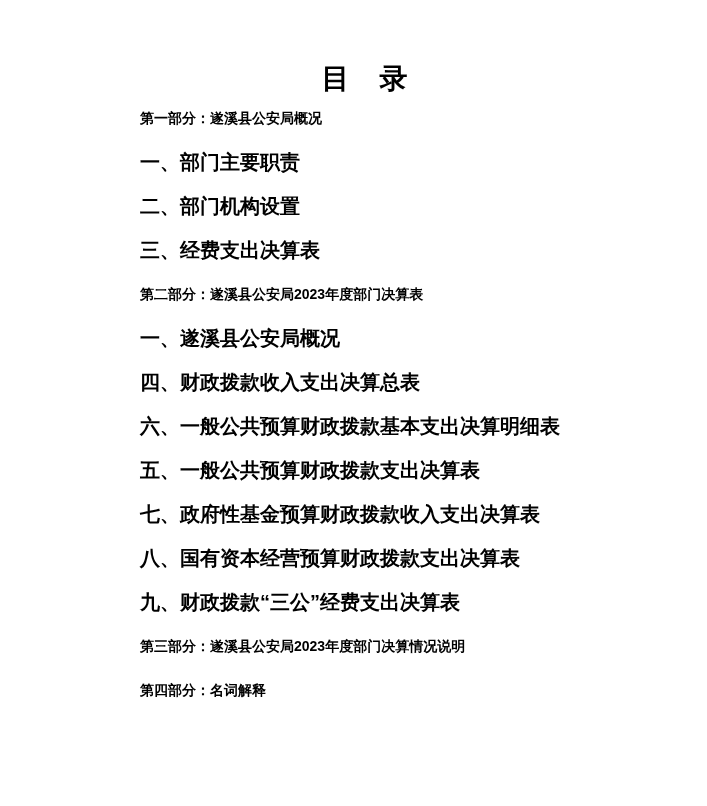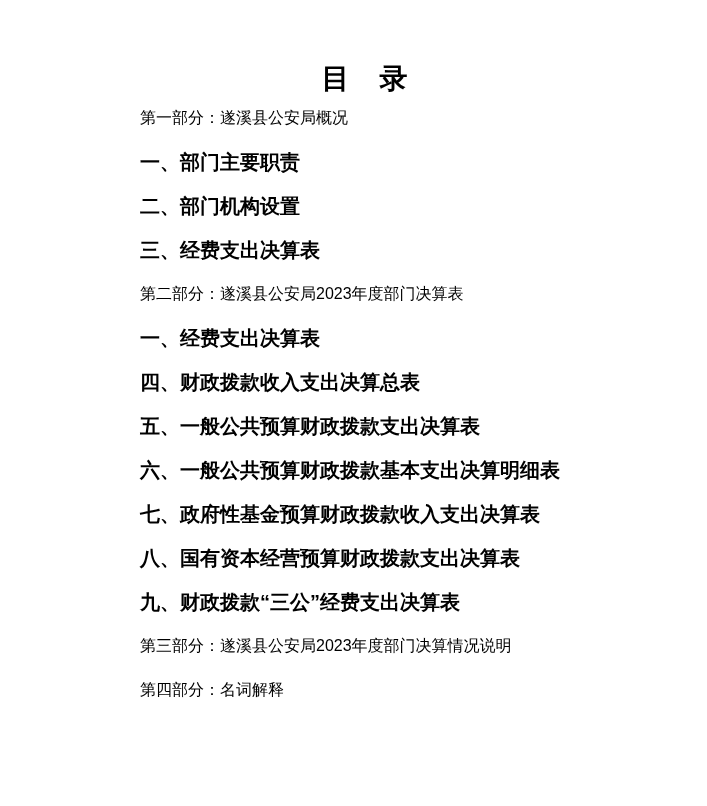--- a/index.html
+++ b/index.html
@@ -38,38 +38,38 @@
   }
   .toc-entry {
     margin: 0;
     height: 44px;
     font-size: 20px;
     line-height: 28px;
     font-weight: bold;
     white-space: nowrap;
   }
   .toc-entry.heading {
-    font-size: 16px;
-    font-weight: normal;
+    font-size: 14px;
+    font-weight: bold;
   }
 </style>
 </head>
 <body>
 
 <div class="page">
   <h1 class="doc-title">目 录</h1>
   <div class="toc">
       <p class="toc-entry heading">第一部分：遂溪县公安局概况</p>
       <p class="toc-entry item">一、部门主要职责</p>
       <p class="toc-entry item">二、部门机构设置</p>
       <p class="toc-entry item">三、经费支出决算表</p>
       <p class="toc-entry heading">第二部分：遂溪县公安局2023年度部门决算表</p>
-      <p class="toc-entry item">一、经费支出决算表</p>
+      <p class="toc-entry item">一、遂溪县公安局概况</p>
       <p class="toc-entry item">四、财政拨款收入支出决算总表</p>
+      <p class="toc-entry item">六、一般公共预算财政拨款基本支出决算明细表</p>
       <p class="toc-entry item">五、一般公共预算财政拨款支出决算表</p>
-      <p class="toc-entry item">六、一般公共预算财政拨款基本支出决算明细表</p>
       <p class="toc-entry item">七、政府性基金预算财政拨款收入支出决算表</p>
       <p class="toc-entry item">八、国有资本经营预算财政拨款支出决算表</p>
       <p class="toc-entry item">九、财政拨款“三公”经费支出决算表</p>
       <p class="toc-entry heading">第三部分：遂溪县公安局2023年度部门决算情况说明</p>
       <p class="toc-entry heading">第四部分：名词解释</p>
     </div>
 </div>
 
 </body></html>

